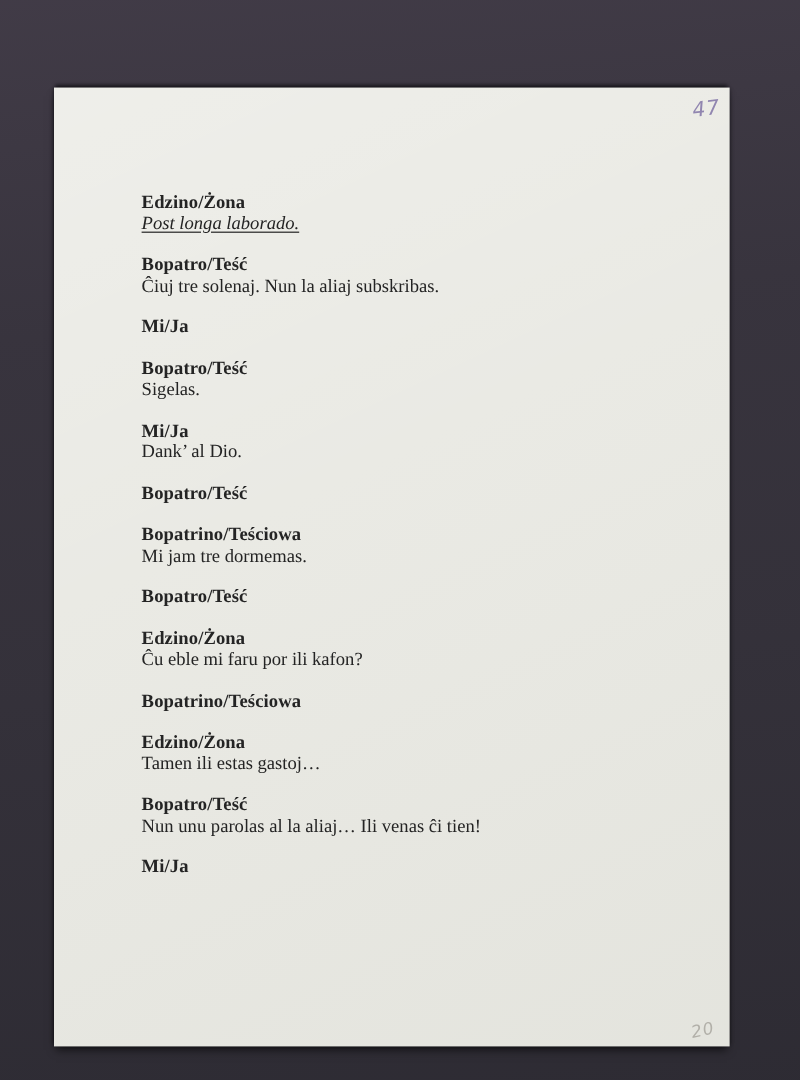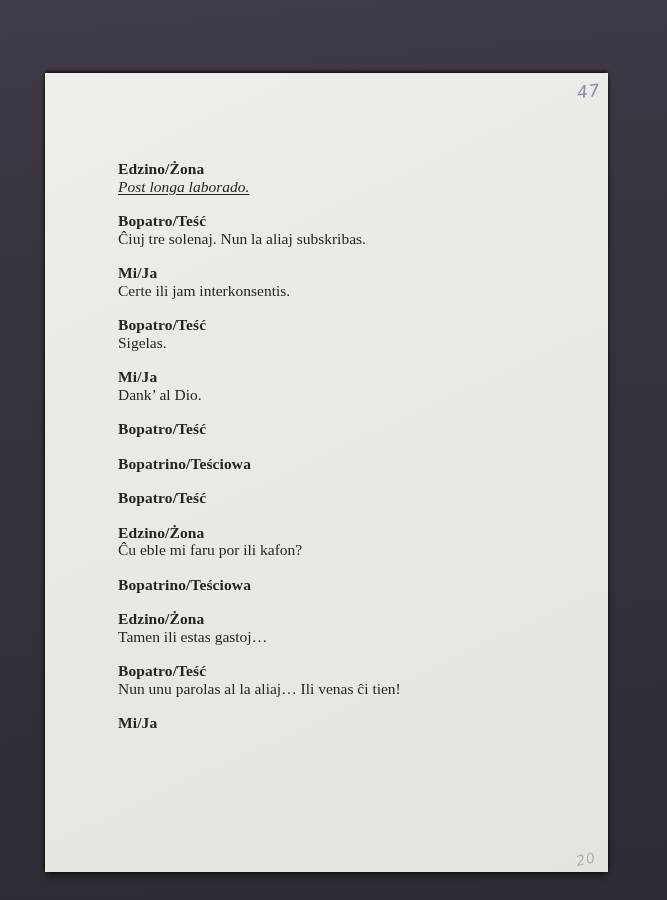--- a/index.html
+++ b/index.html
@@ -89,35 +89,35 @@
         <div class="block">
           <div class="speaker">Edzino/Żona</div>
           <div class="line stage">Post longa laborado.</div>
         </div>
         <div class="block">
           <div class="speaker">Bopatro/Teść</div>
           <div class="line">Ĉiuj tre solenaj. Nun la aliaj subskribas.</div>
         </div>
         <div class="block">
           <div class="speaker">Mi/Ja</div>
-          <div class="line">Certe ili jam interkonsentis.</div>
         </div>
         <div class="block">
           <div class="speaker">Bopatro/Teść</div>
           <div class="line">Sigelas.</div>
         </div>
         <div class="block">
           <div class="speaker">Mi/Ja</div>
           <div class="line">Dank’ al Dio.</div>
         </div>
         <div class="block">
           <div class="speaker">Bopatro/Teść</div>
         </div>
         <div class="block">
           <div class="speaker">Bopatrino/Teściowa</div>
+          <div class="line">Mi jam tre dormemas.</div>
         </div>
         <div class="block">
           <div class="speaker">Bopatro/Teść</div>
         </div>
         <div class="block">
           <div class="speaker">Edzino/Żona</div>
           <div class="line">Ĉu eble mi faru por ili kafon?</div>
         </div>
         <div class="block">
           <div class="speaker">Bopatrino/Teściowa</div>

